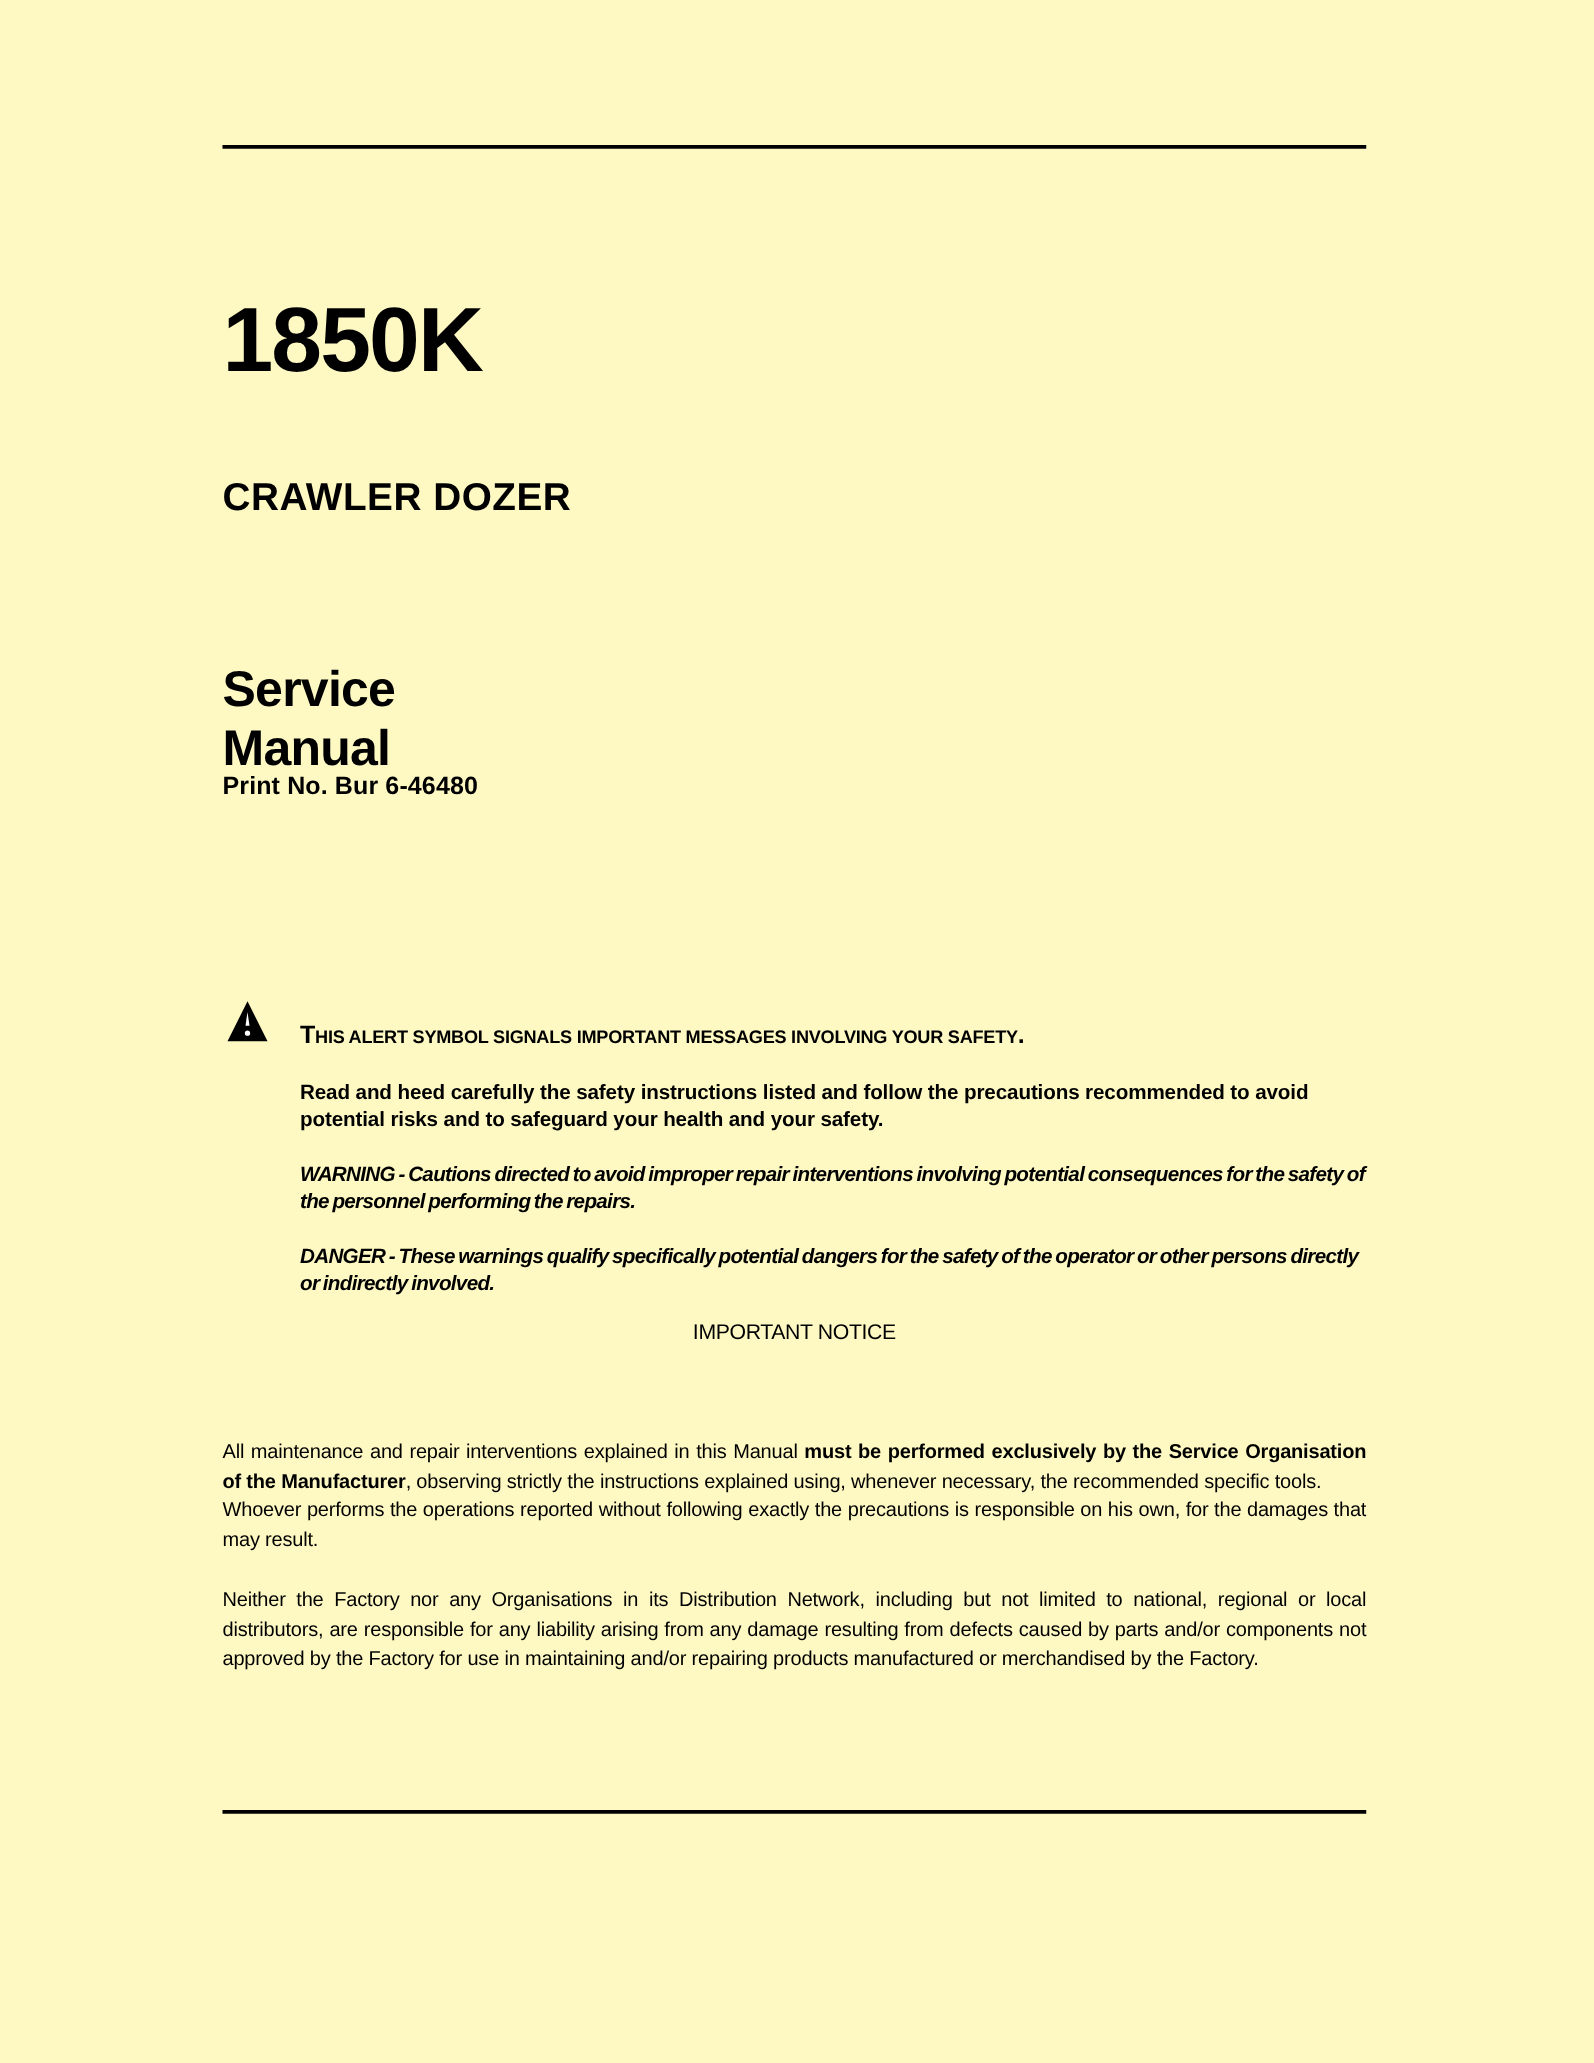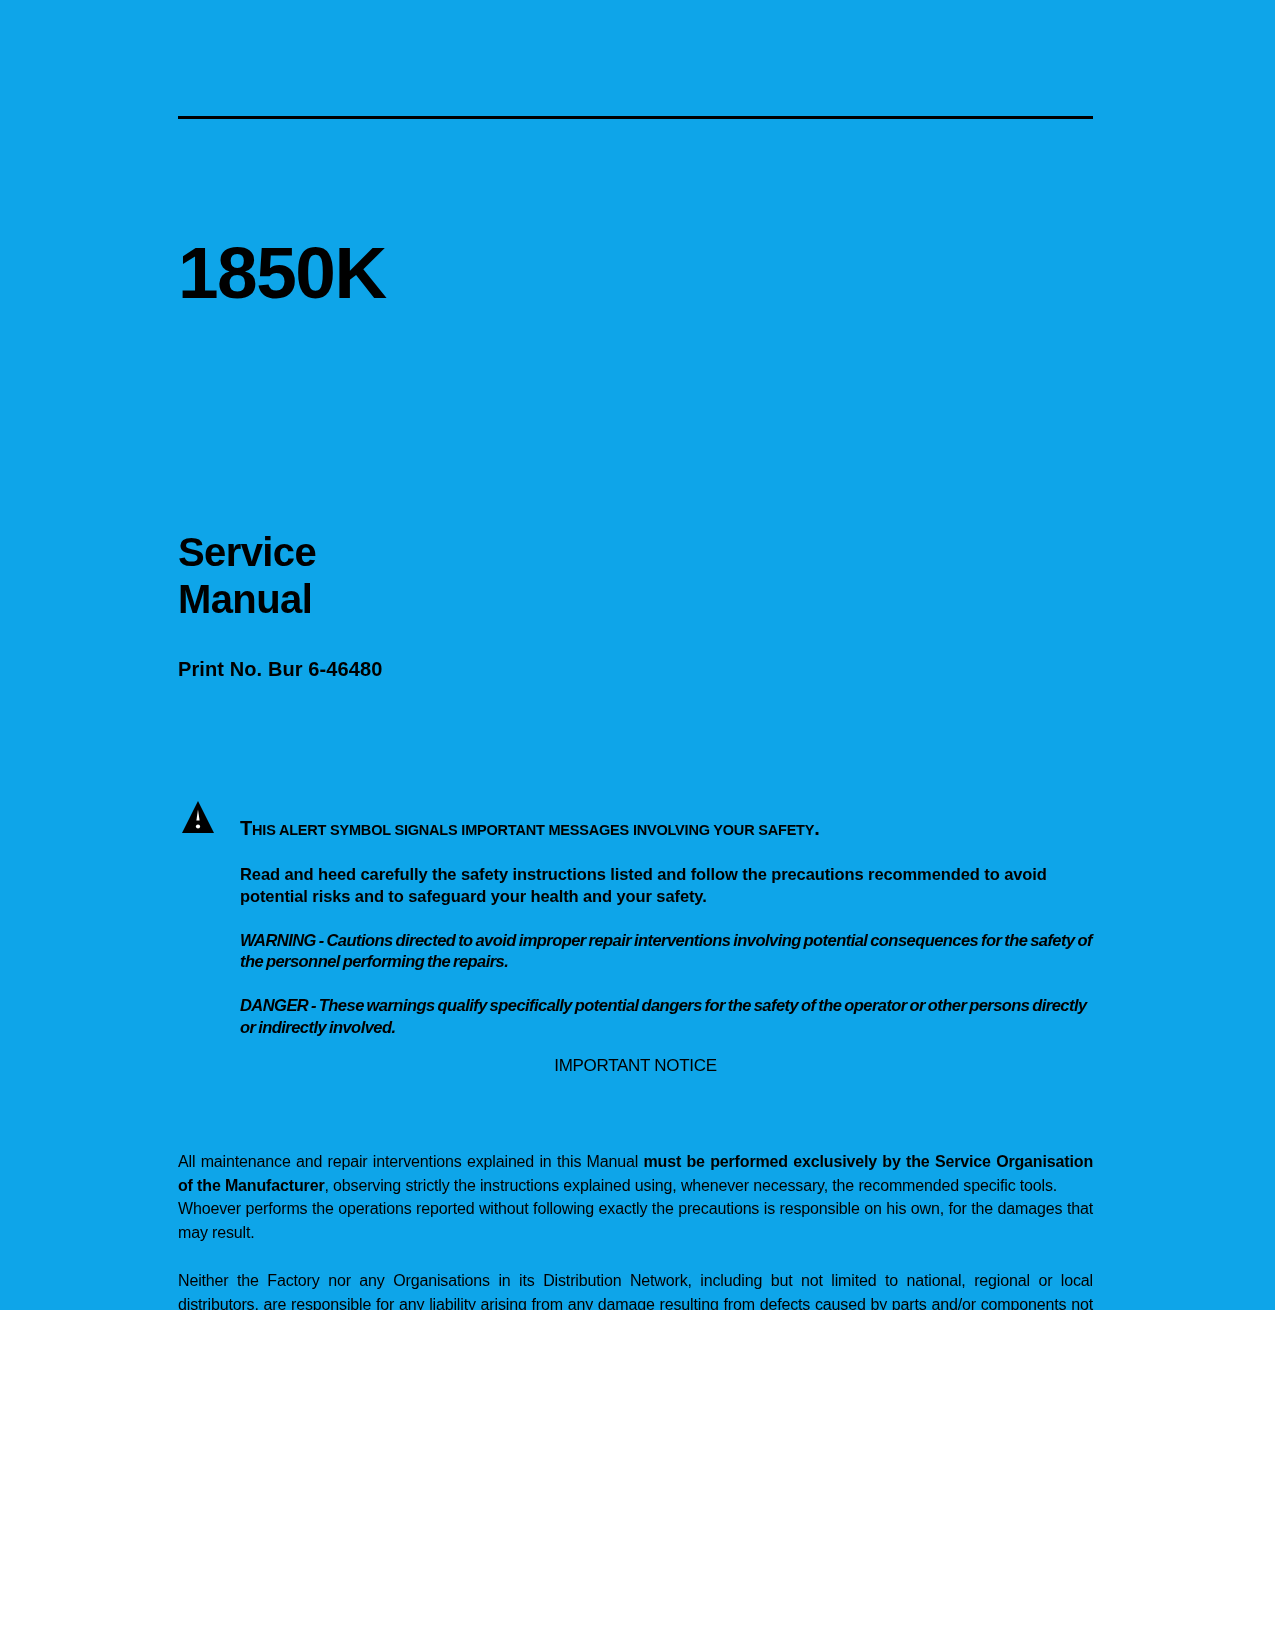--- a/index.html
+++ b/index.html
@@ -3,22 +3,22 @@
 <meta charset="utf-8">
 <style>
   html, body {
     margin: 0;
     padding: 0;
     background: #ffffff;
   }
   .page {
     position: relative;
     width: 1275px;
-    height: 1310px;
-    background: #0ea5e9;
+    height: 1650px;
+    background: #fef9c3;
     font-family: "Liberation Sans", sans-serif;
     color: #000000;
     box-sizing: border-box;
     overflow: hidden;
   }
 
   
   .rule {
     position: absolute;
     left: 178px;
@@ -59,21 +59,21 @@
     font-size: 40px;
     font-weight: bold;
     line-height: 1.18;
     letter-spacing: -0.6px;
   }
   .doc-type div { margin: 0; }
 
   .print-no {
     position: absolute;
     left: 178px;
-    top: 658px;
+    top: 618px;
     font-size: 20px;
     font-weight: bold;
     letter-spacing: 0.1px;
   }
 
   
   .safety-section {
     position: absolute;
     left: 178px;
     top: 800px;
@@ -151,20 +151,21 @@
 </style>
 </head>
 <body>
 
 <div class="page">
 
   <div class="rule rule-top"></div>
 
   <div class="title-block">
     <div class="model-number">1850K</div>
+    <div class="machine-type">CRAWLER DOZER</div>
   </div>
 
   <div class="doc-type">
     <div>Service</div>
     <div>Manual</div>
   </div>
 
   <div class="print-no">Print No. Bur 6-46480</div>
 
   <div class="safety-section">

